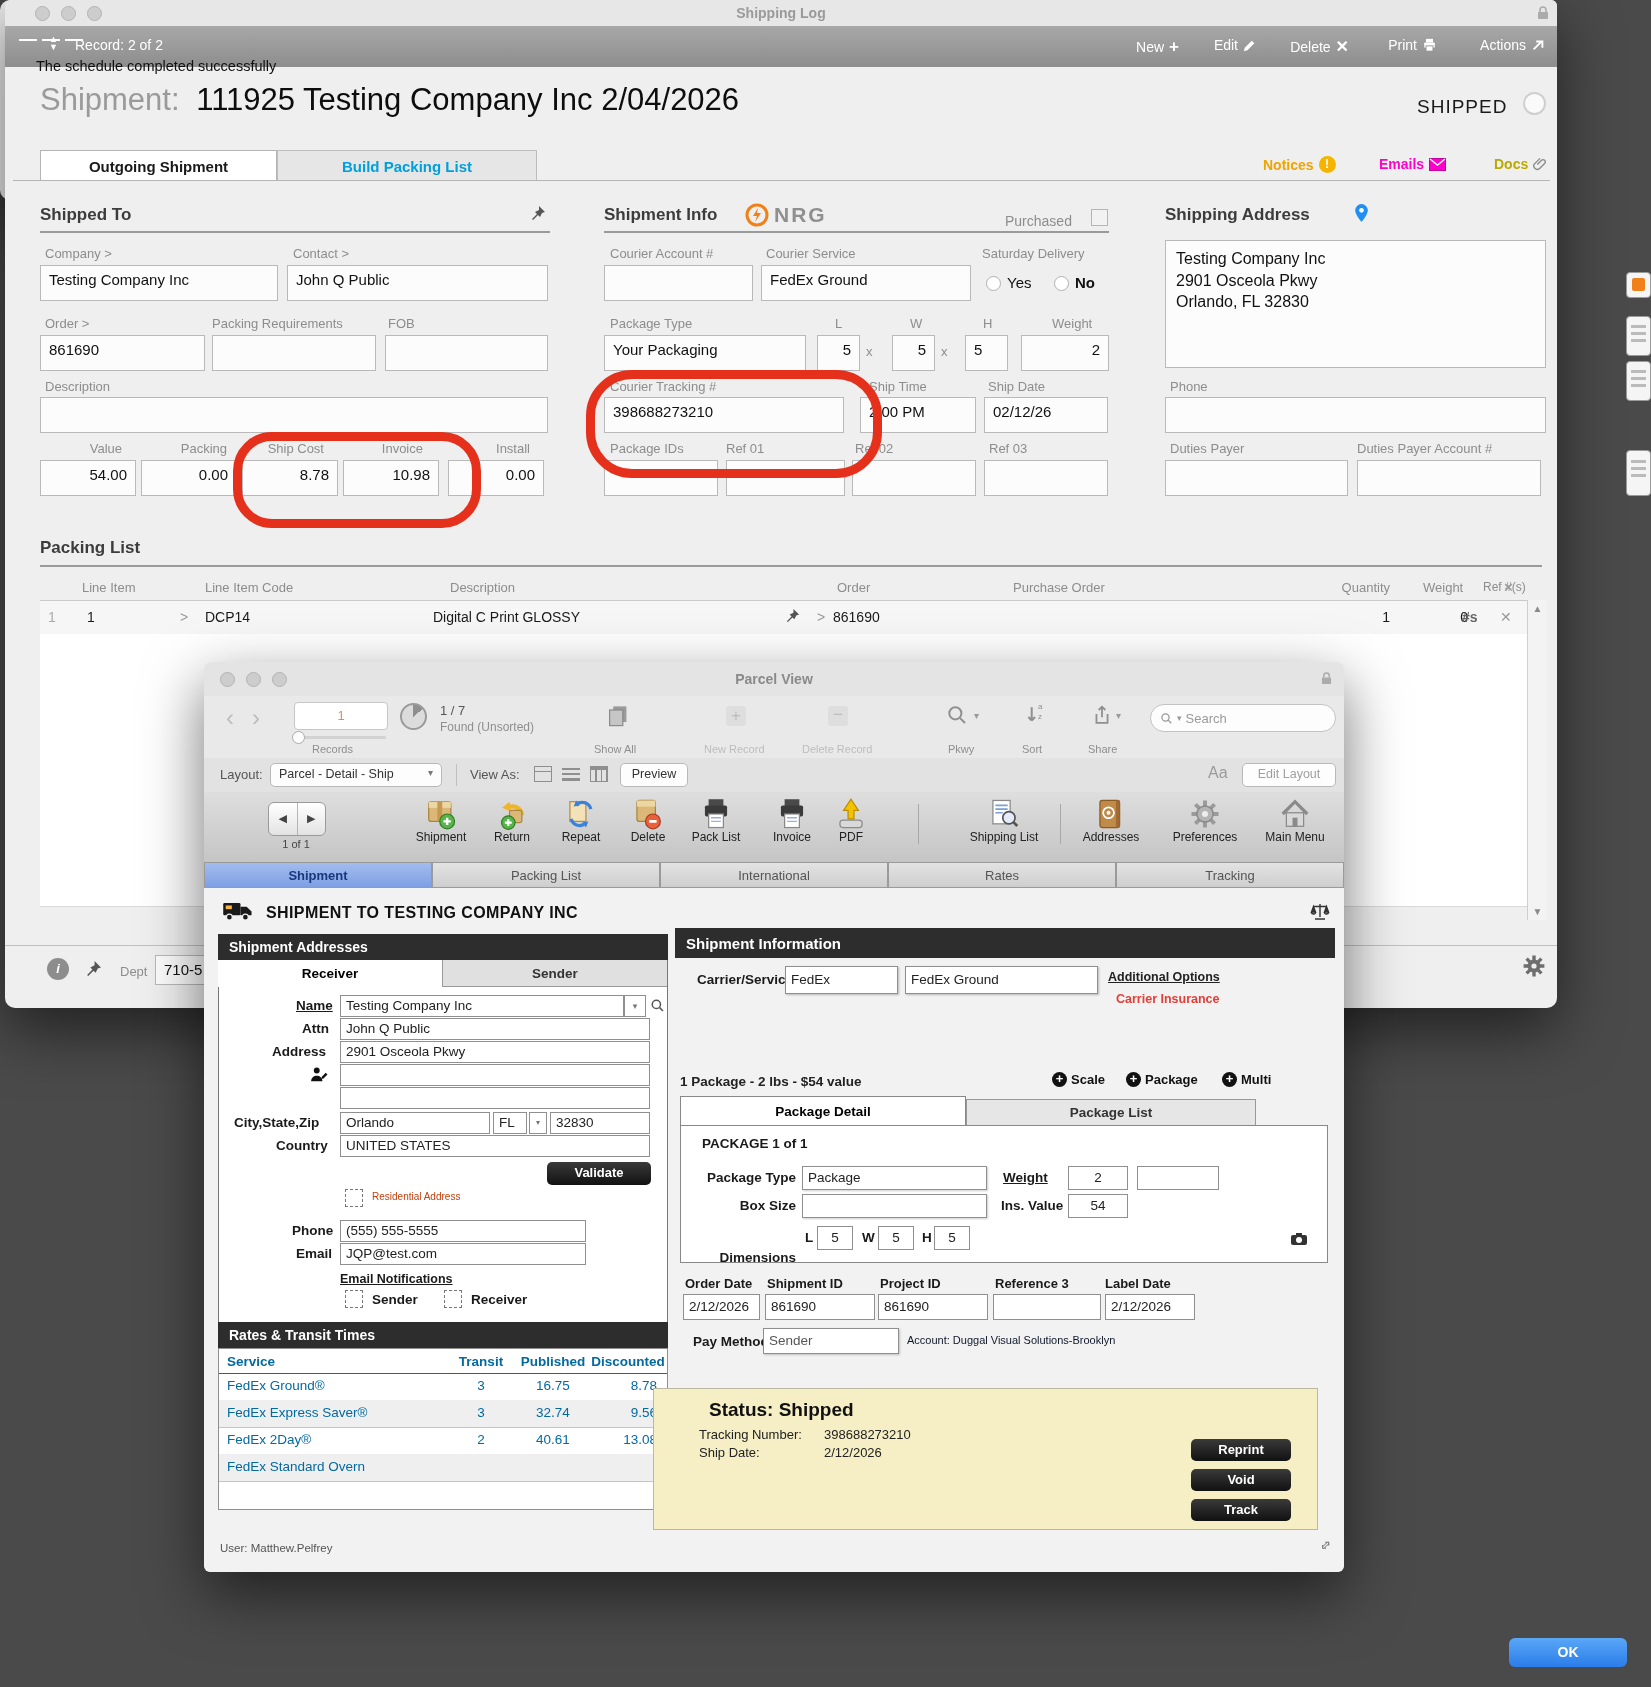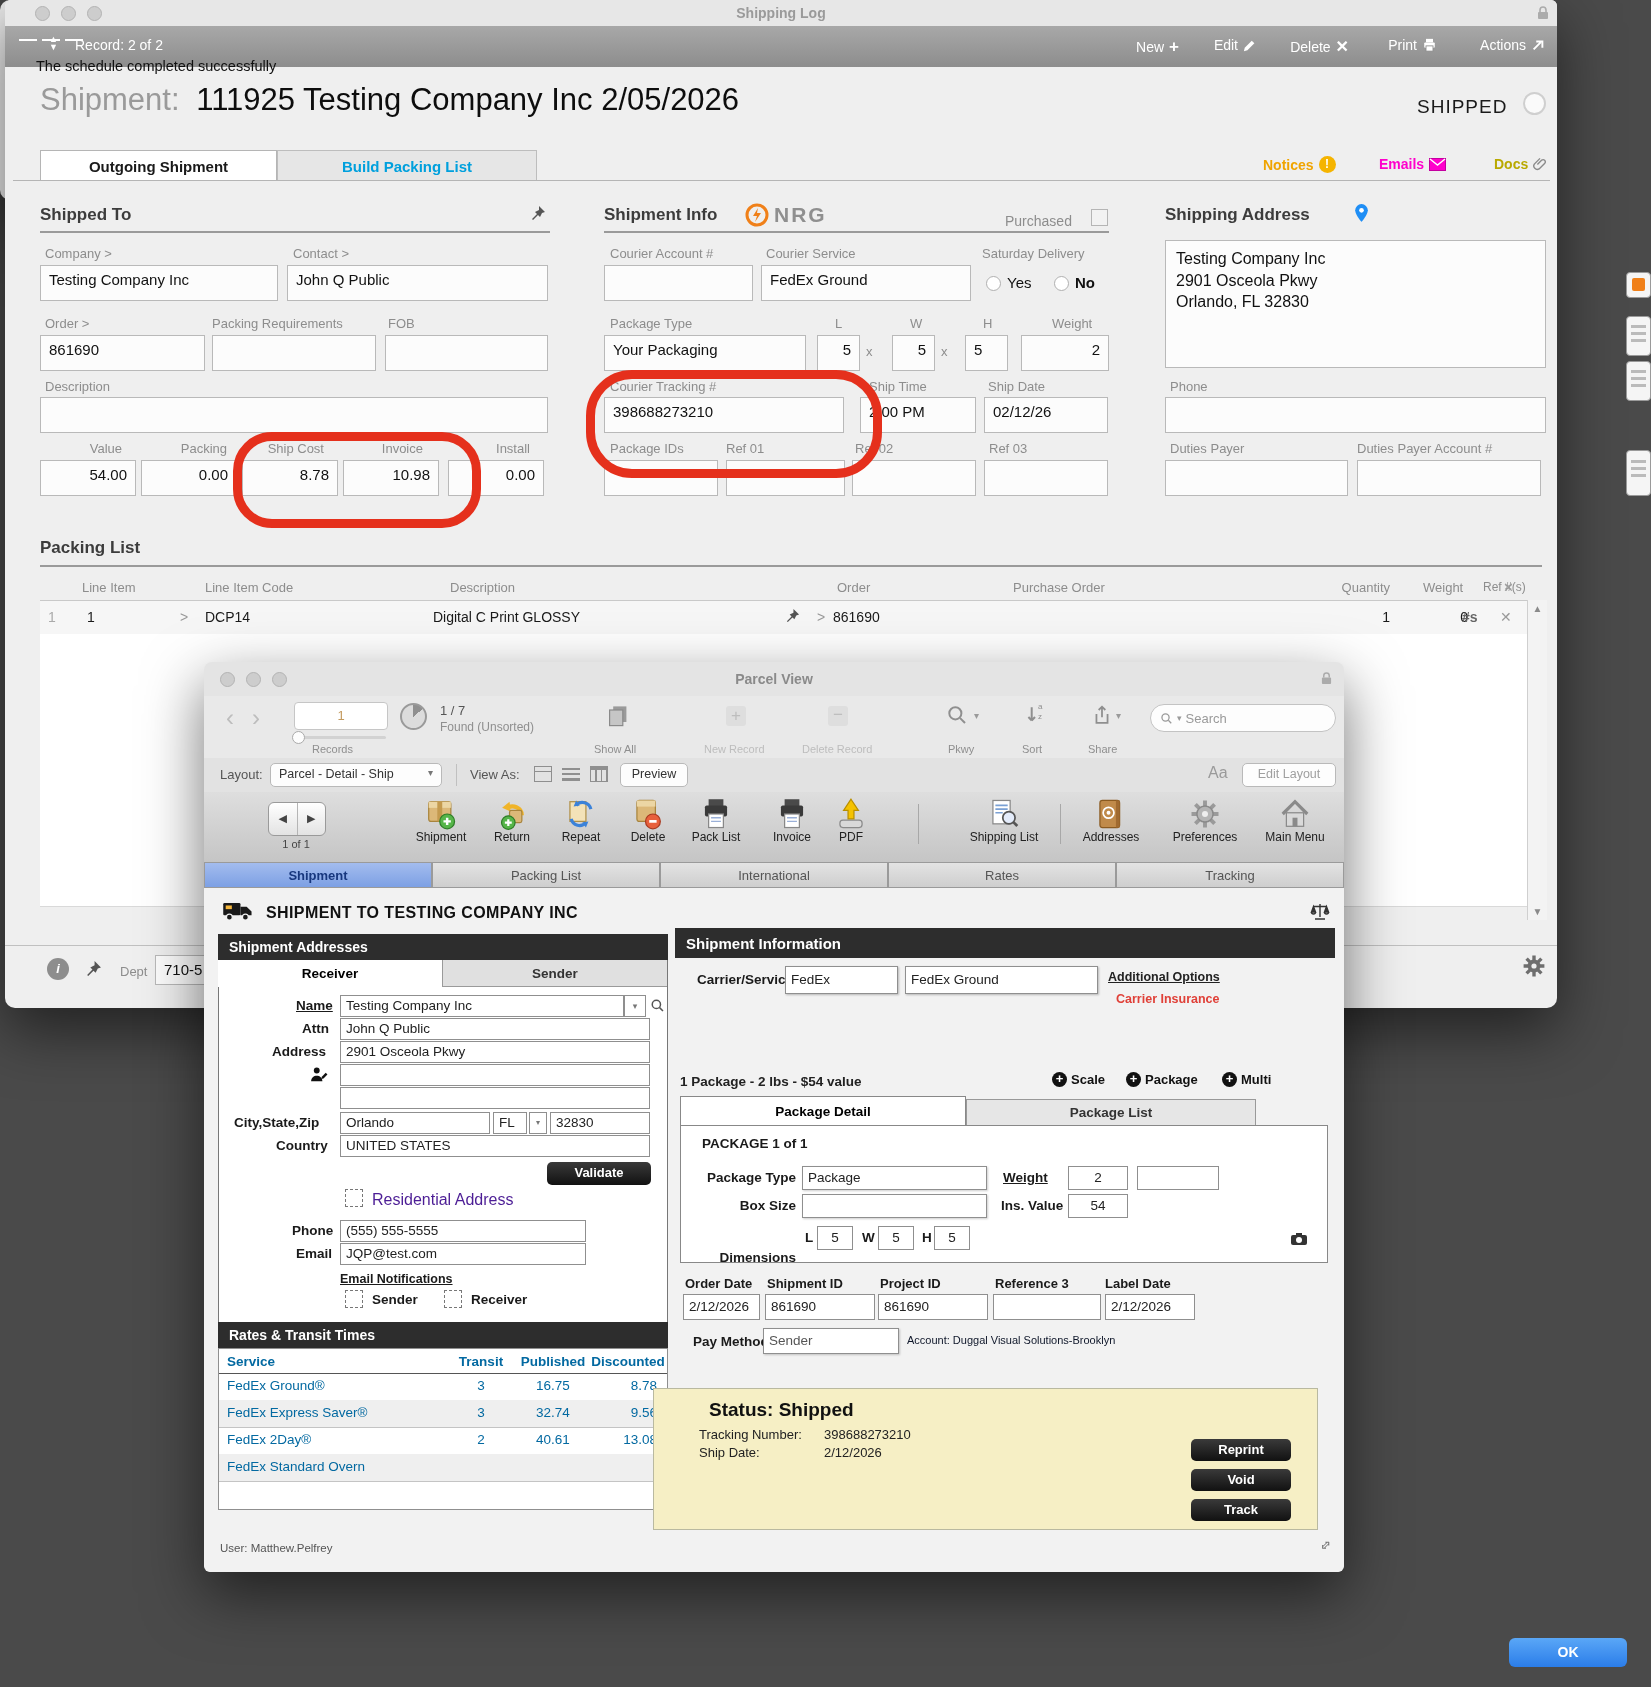--- a/index.html
+++ b/index.html
@@ -106,21 +106,21 @@
           <span></span>
           <span>Actions</span>
           <svg width="14" height="14" viewBox="0 0 16 16">
             <path d="M3 13L11 5M6 4h7v7" stroke="#fff" stroke-width="2.2" fill="none"></path>
           </svg>
         </div>
     </div>
 
     <div class="abs" style="left:35px;top:82px;font-size:31px;white-space:nowrap">
       <span style="color:#9a9a9a">Shipment:</span>
-      <span style="color:#0d0d0d;margin-left:8px">111925 Testing Company Inc  2/05/2026</span>
+      <span style="color:#0d0d0d;margin-left:8px">111925 Testing Company Inc  2/04/2026</span>
     </div>
     <div class="abs" style="left:1412px;top:96px;font-size:19px;letter-spacing:1px;color:#1a1a1a">SHIPPED</div>
     <div class="abs" style="left:1518px;top:92px;width:23px;height:23px;border-radius:50%;background:#fafafa;border:2px solid #cfcfcf;box-sizing:border-box"></div>
 
     <div class="tab1" style="left:35px;top:150px;width:237px;height:31px">Outgoing Shipment</div>
     <div class="tab2" style="left:272px;top:150px;width:260px;height:31px">Build Packing List</div>
     <div class="abs" style="left:8px;top:180px;width:1537px;height:1px;background:#b5b5b5"></div>
     <div class="hlink" style="left:1258px;top:156px;color:#f0a400">
         <span>Notices</span>
         <span style="width:17px;height:17px;border-radius:50%;background:#f5b400;color:#fff;text-align:center;line-height:17px;font-size:12px">!</span>
@@ -573,21 +573,21 @@
     <div class="pf" style="left:136px;top:425px;width:310px;height:22px"></div>
     <div class="plbl" style="left:30px;top:453px">City,State,Zip</div>
     <div class="pf" style="left:136px;top:450px;width:150px;height:22px">Orlando</div>
     <div class="pf" style="left:289px;top:450px;width:34px;height:22px">FL</div>
     <div class="abs" style="left:325px;top:450px;width:18px;height:22px;border:1px solid #8f8f8f;box-sizing:border-box;text-align:center;font-size:8px;color:#777;line-height:20px;background:#fff">▾</div>
     <div class="pf" style="left:346px;top:450px;width:100px;height:22px">32830</div>
     <div class="plbl" style="left:72px;top:476px">Country</div>
     <div class="pf" style="left:136px;top:473px;width:310px;height:22px">UNITED STATES</div>
     <div class="blackbtn" style="left:343px;top:500px;width:104px;height:23px">Validate</div>
     <div class="dashcb" style="left:141px;top:527px"></div>
-    <div class="abs" style="left:168px;top:529px;font-size:16px;color:#4c1d95">Residential Address</div>
+    <div class="abs" style="left:168px;top:529px;font-size:10px;color:#c2410c">Residential Address</div>
     <div class="plbl" style="left:88px;top:561px">Phone</div>
     <div class="pf" style="left:136px;top:558px;width:246px;height:22px">(555) 555-5555</div>
     <div class="plbl" style="left:92px;top:584px">Email</div>
     <div class="pf" style="left:136px;top:581px;width:246px;height:22px">JQP@test.com</div>
     <div class="plbl" style="left:136px;top:610px;font-size:12.5px;text-decoration:underline">Email Notifications</div>
     <div class="dashcb" style="left:141px;top:628px"></div>
     <div class="plbl" style="left:168px;top:630px">Sender</div>
     <div class="dashcb" style="left:240px;top:628px"></div>
     <div class="plbl" style="left:267px;top:630px">Receiver</div>
 

